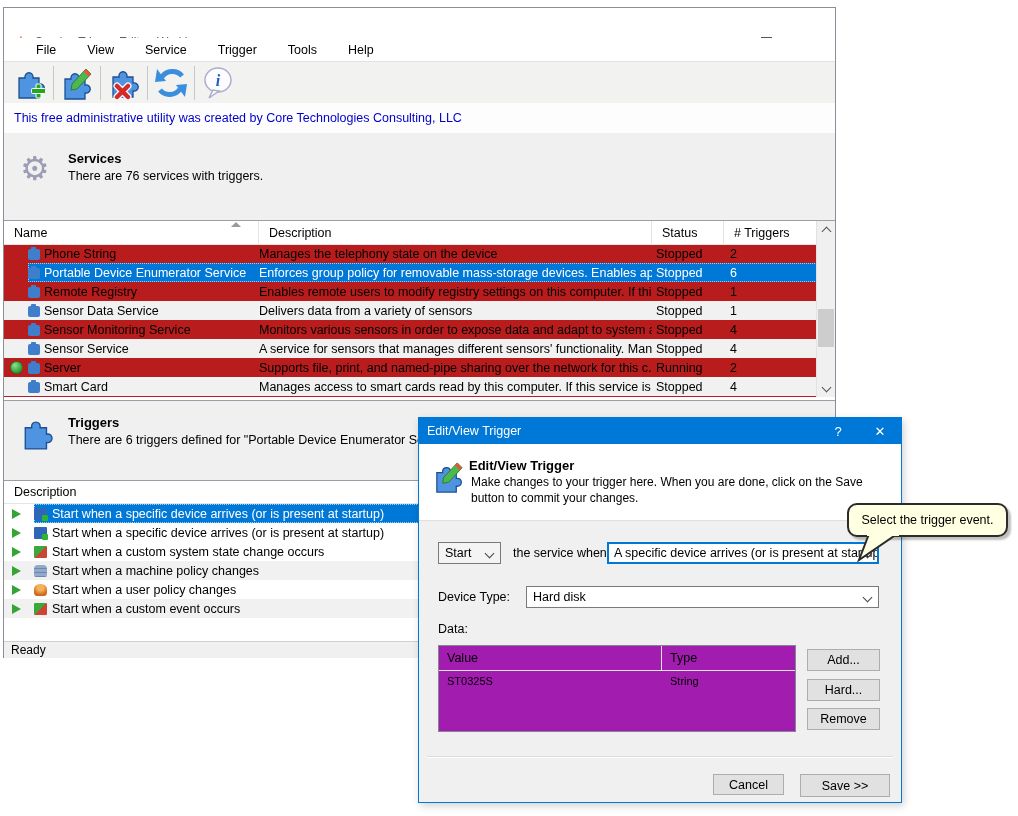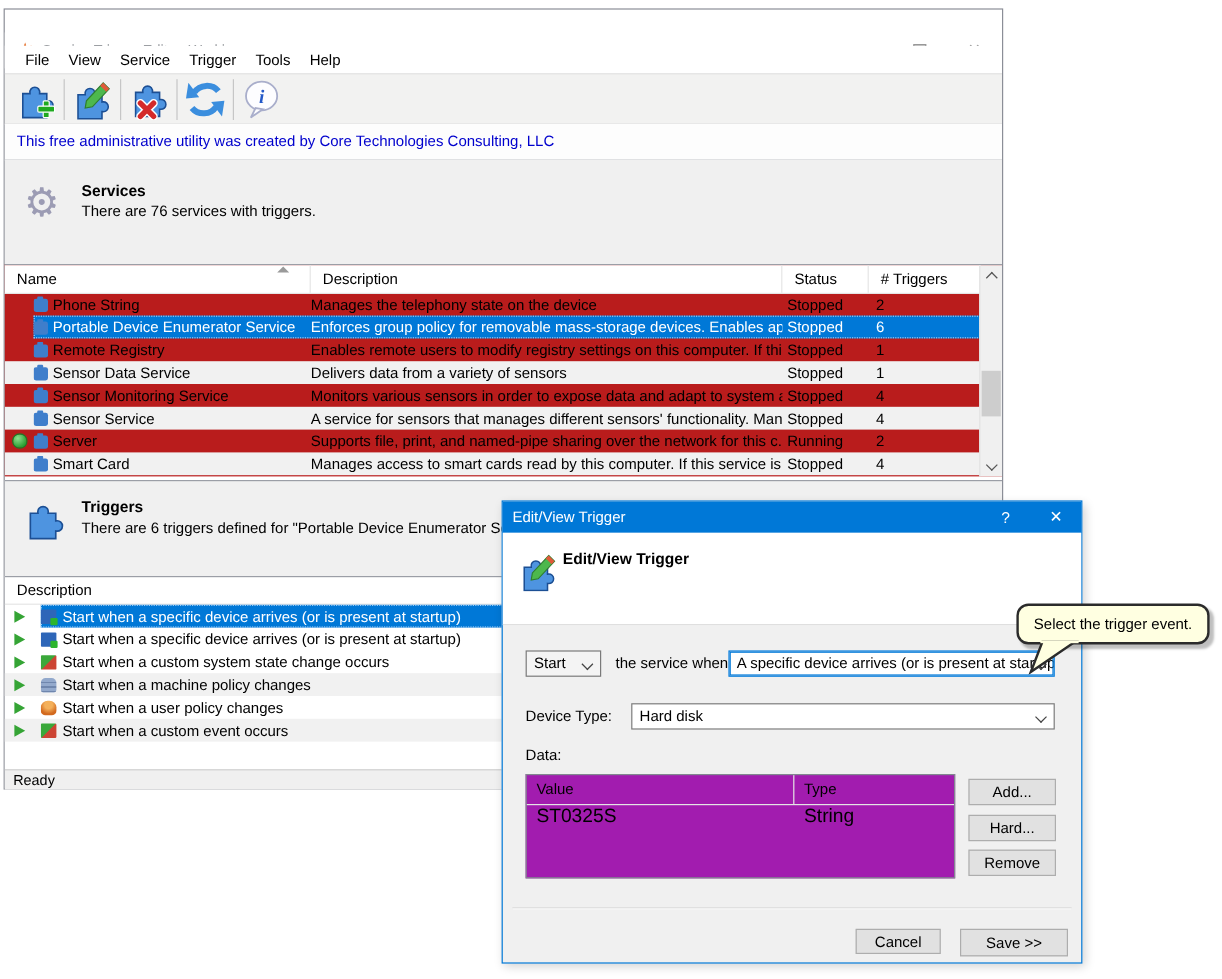--- a/index.html
+++ b/index.html
@@ -9,21 +9,21 @@
   
   .main-window{position:absolute;left:3px;top:7px;width:833px;height:651px;background:#fff;border:1px solid #8b8e97;box-sizing:border-box;}
   .titlebar{position:absolute;left:0;top:0;right:0;height:30px;display:flex;align-items:center;background:#fff;margin-top:19px;}
   .titlebar .app-icon{margin:0 6px 0 9px;width:16px;height:16px;flex:0 0 16px;}
   .titlebar .title-text{color:#5a5f66;font-size:12px;}
   .win-controls{margin-left:auto;display:flex;height:100%;}
   .win-btn{width:46px;display:flex;align-items:center;justify-content:center;color:#555;font-size:13px;}
   .glyph-min{width:10px;border-bottom:1px solid #555;height:1px;}
   .glyph-max{width:9px;height:9px;border:1px solid #555;}
   .menubar{position:absolute;left:0;top:30px;right:0;height:23px;display:flex;align-items:center;padding-left:9px;gap:0;background:#fff;}
-  .menu-item{padding:2px 8px;font-size:12.5px;}
+  .menu-item{padding:2px 8px;font-size:12.5px;margin-left:15px;}
   .toolbar{position:absolute;left:0;top:53px;right:0;height:41px;background:#f2f2f1;border-top:1px solid #e3e3e3;border-bottom:1px solid #b9b9b9;display:flex;align-items:center;padding-left:6px;}
   .tool-btn{width:40px;height:36px;display:flex;align-items:center;justify-content:center;}
   .tool-sep{width:1px;height:34px;background:#c6c6c6;margin:0 3px;}
   .banner{position:absolute;left:0;top:95px;right:0;height:30px;display:flex;align-items:center;padding-left:10px;background:#fdfdfd;border-bottom:1px solid #9b9ea6;}
   .banner span{color:#0000cd;font-size:12.5px;}
 
   .panel-head{position:absolute;left:0;right:0;background:#f0f0f0;}
   .svc-panel{top:125px;height:87px;}
   .trg-panel{top:392px;height:80px;border-top:1px solid #9b9ea6;}
   .panel-head .ph-inner{display:flex;padding:18px 0 0 16px;}
@@ -98,21 +98,21 @@
   .event-select{left:188px;top:124px;width:272px;height:22px;}
   .devtype-label{left:19px;top:172px;}
   .devtype-select{left:107px;top:168px;width:353px;height:22px;}
   .data-label{left:19px;top:204px;}
   .dlg-table{position:absolute;left:19px;top:227px;width:358px;height:87px;background:#a21caf;border:1px solid #828790;box-sizing:border-box;}
   .dlg-thead{display:grid;grid-template-columns:223px auto;height:24px;border-bottom:1px solid #e5e5e5;}
   .dlg-thead .hcell{display:flex;align-items:center;padding-left:8px;border-right:1px solid #e5e5e5;font-size:12.5px;}
   .dlg-thead .hcell:last-child{border-right:none;}
   .dlg-rows > div:nth-child(even){background:#f1f1f1;}
   .dlg-drow{display:grid;grid-template-columns:223px auto;height:20px;align-items:center;}
-  .dlg-drow span{padding-left:8px;font-size:16px;}
+  .dlg-drow span{padding-left:8px;font-size:11px;}
   .btn{position:absolute;background:#e1e1e1;border:1px solid #adadad;box-sizing:border-box;display:flex;align-items:center;justify-content:center;font-size:12.5px;font-family:"Liberation Sans","DejaVu Sans",sans-serif;}
   .btn-add{left:388px;top:231px;width:73px;height:22px;}
   .btn-edit{left:388px;top:261px;width:73px;height:22px;}
   .btn-remove{left:388px;top:290px;width:73px;height:22px;}
   .dlg-sep{position:absolute;left:8px;right:8px;top:338px;height:1px;background:#dcdcdc;border-bottom:1px solid #fff;}
   .btn-cancel{left:294px;top:356px;width:71px;height:21px;}
   .btn-save{left:381px;top:356px;width:90px;height:23px;}
 
   
   .tooltip{position:absolute;left:847px;top:503px;width:161px;height:34px;background:#ffffe1;border:2px solid #2b2b2b;border-radius:10px;box-sizing:border-box;display:flex;align-items:center;justify-content:center;z-index:20;box-shadow:3px 3px 2px rgba(0,0,0,0.25);font-size:12.5px;}
@@ -435,20 +435,21 @@
       </div>
     </div>
 
     <div class="dlg-head">
       <svg class="dlg-head-icon" width="33" height="33" viewBox="0 0 34 34">
           <path d="M5 13 h6 c-1.2-7 9.2-7 8 0 H25 v6 c7-1.2 7 9.2 0 8 V33 H5 Z" fill="#4e94e0" stroke="#1c4f94" stroke-width="1.3"></path>
           <polygon points="26,3 31,8 17,23 11,24 12,18" fill="#4db84d" stroke="#2e7d2e" stroke-width="1"></polygon>
           <polygon points="26,3 31,8 28.5,10.5 23.5,5.5" fill="#e05a3a"></polygon>
         </svg>
       <div class="dlg-head-title">Edit/View Trigger</div>
+      <div class="dlg-head-desc">Make changes to your trigger here. When you are done, click on the Save button to commit your changes.</div>
     </div>
 
     <div class="select-box action-select">
       <span>Start</span>
         <span class="chev down"></span>
     </div>
     <div class="fld-label when-label">the service when:</div>
     <div class="select-box event-select focused">
       <span>A specific device arrives (or is present at startup)</span>
         <span class="chev down"></span>

